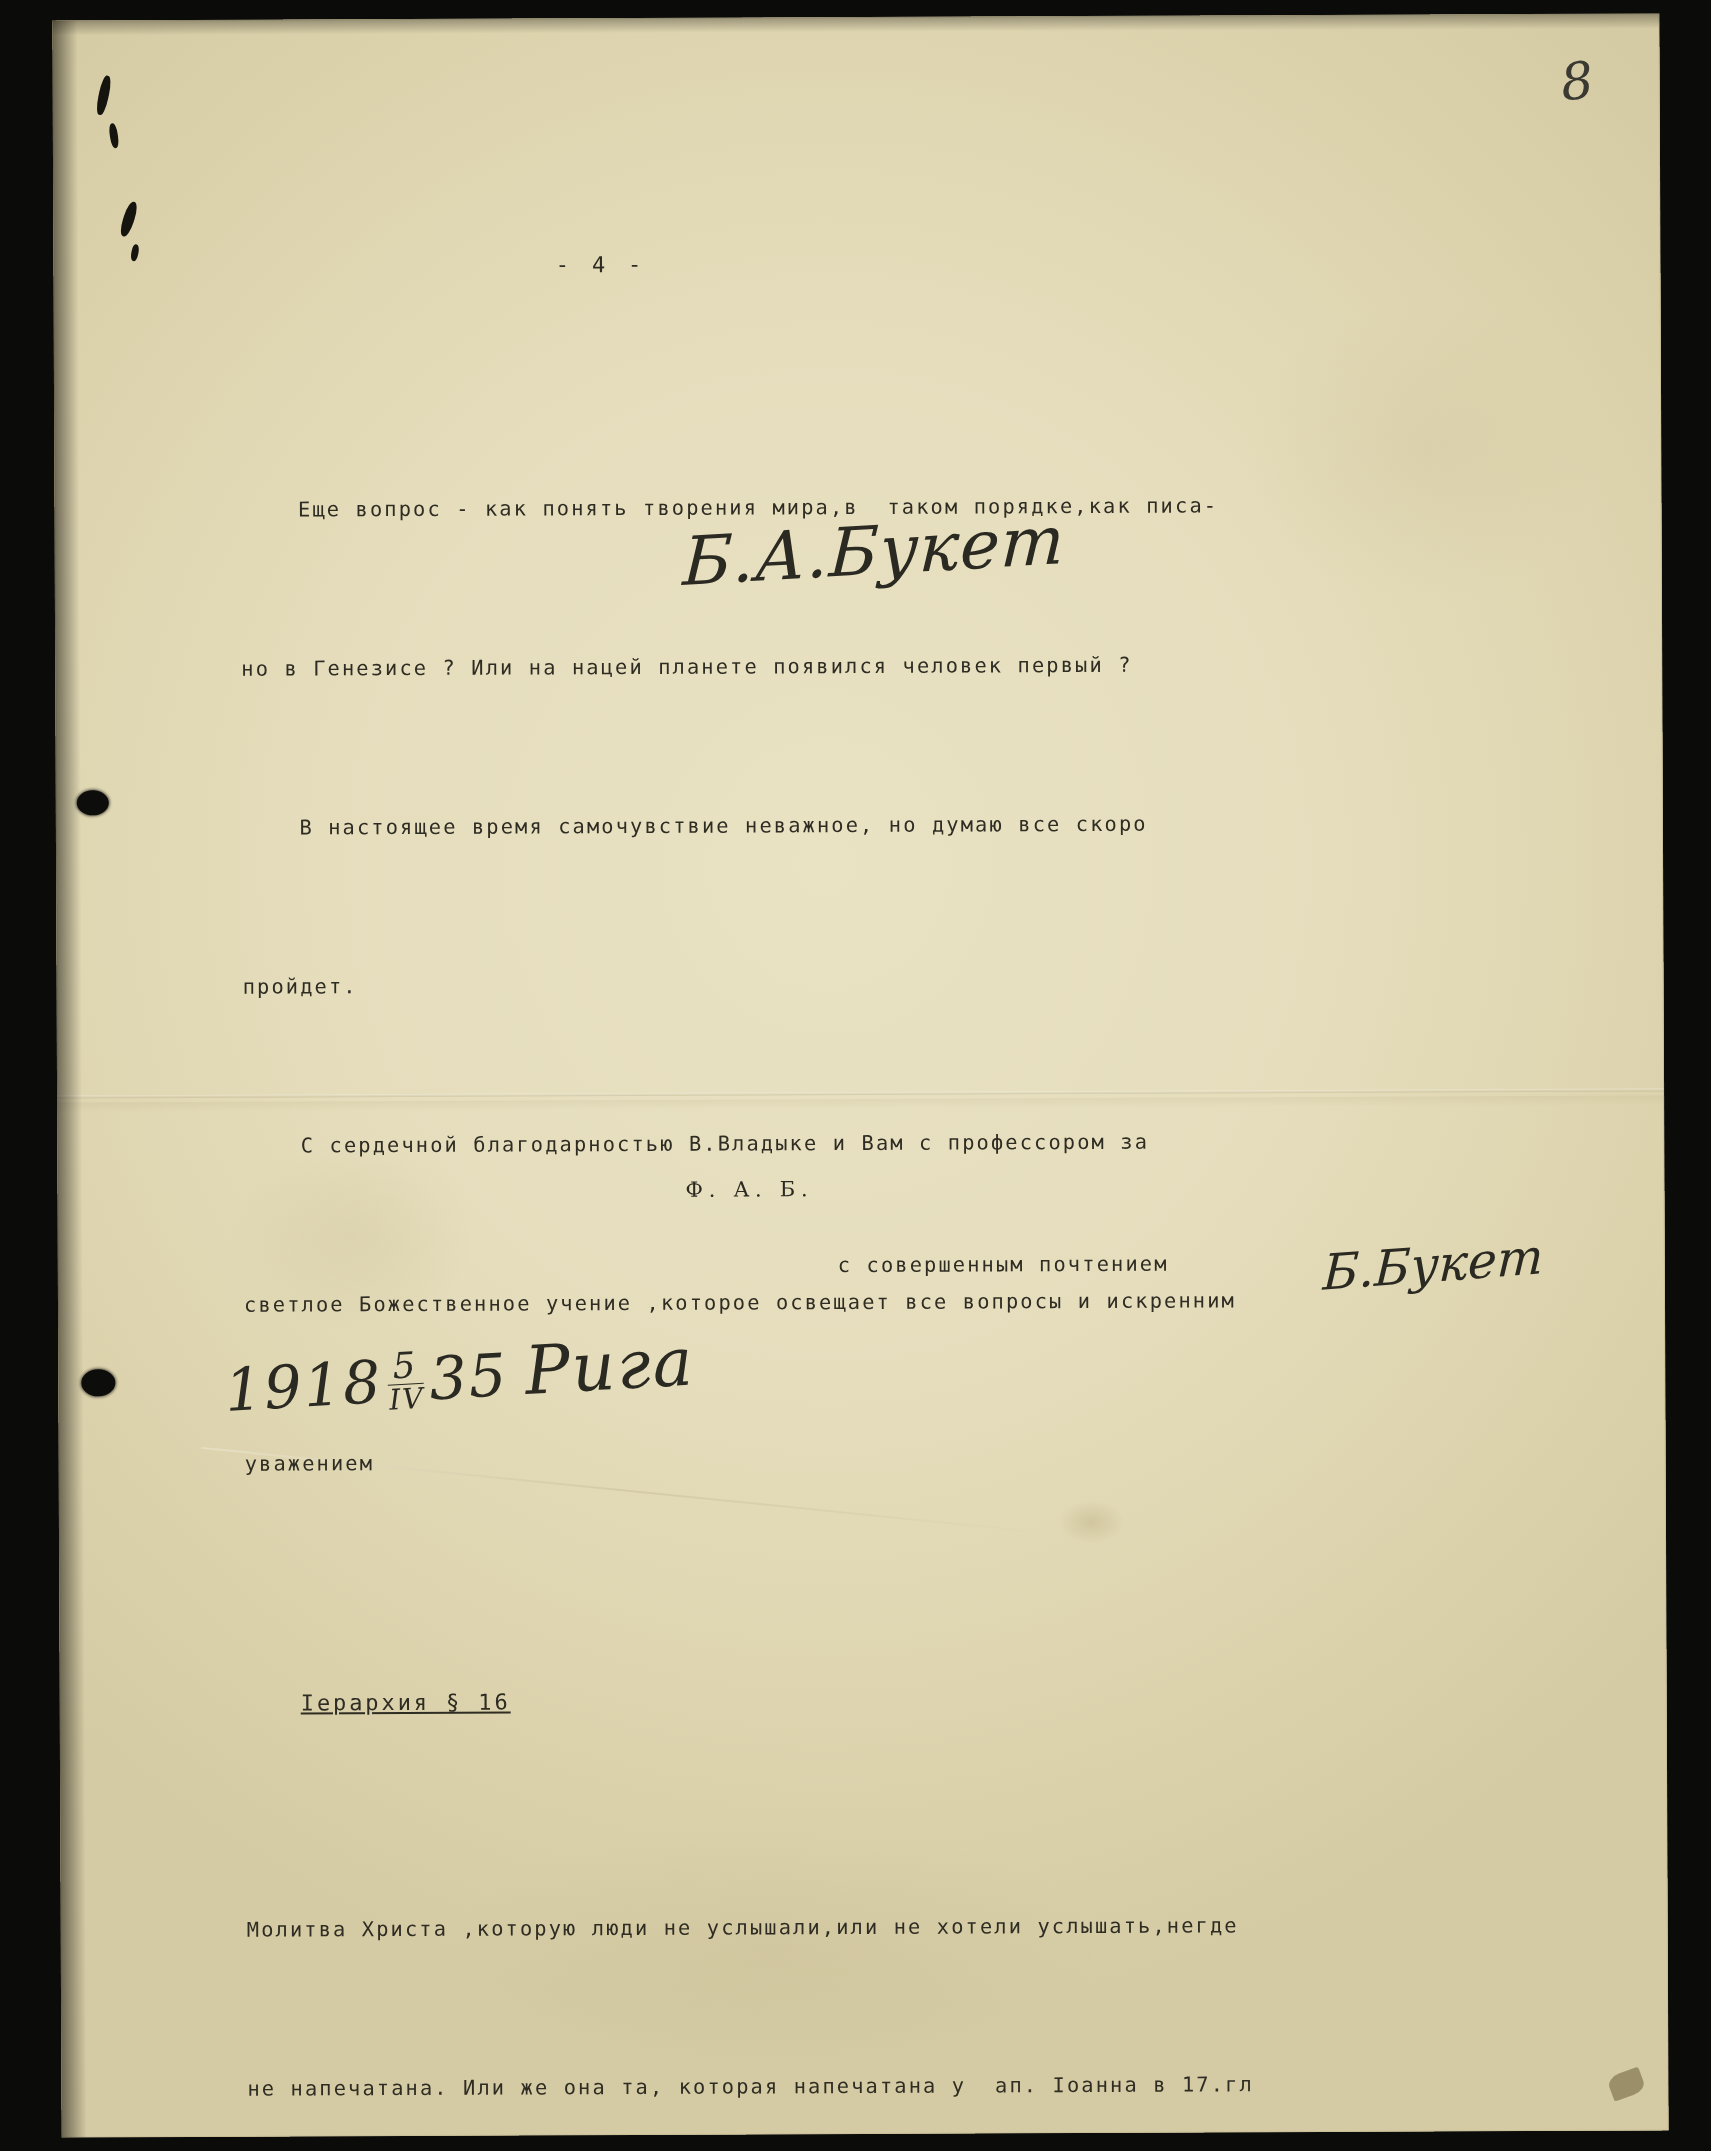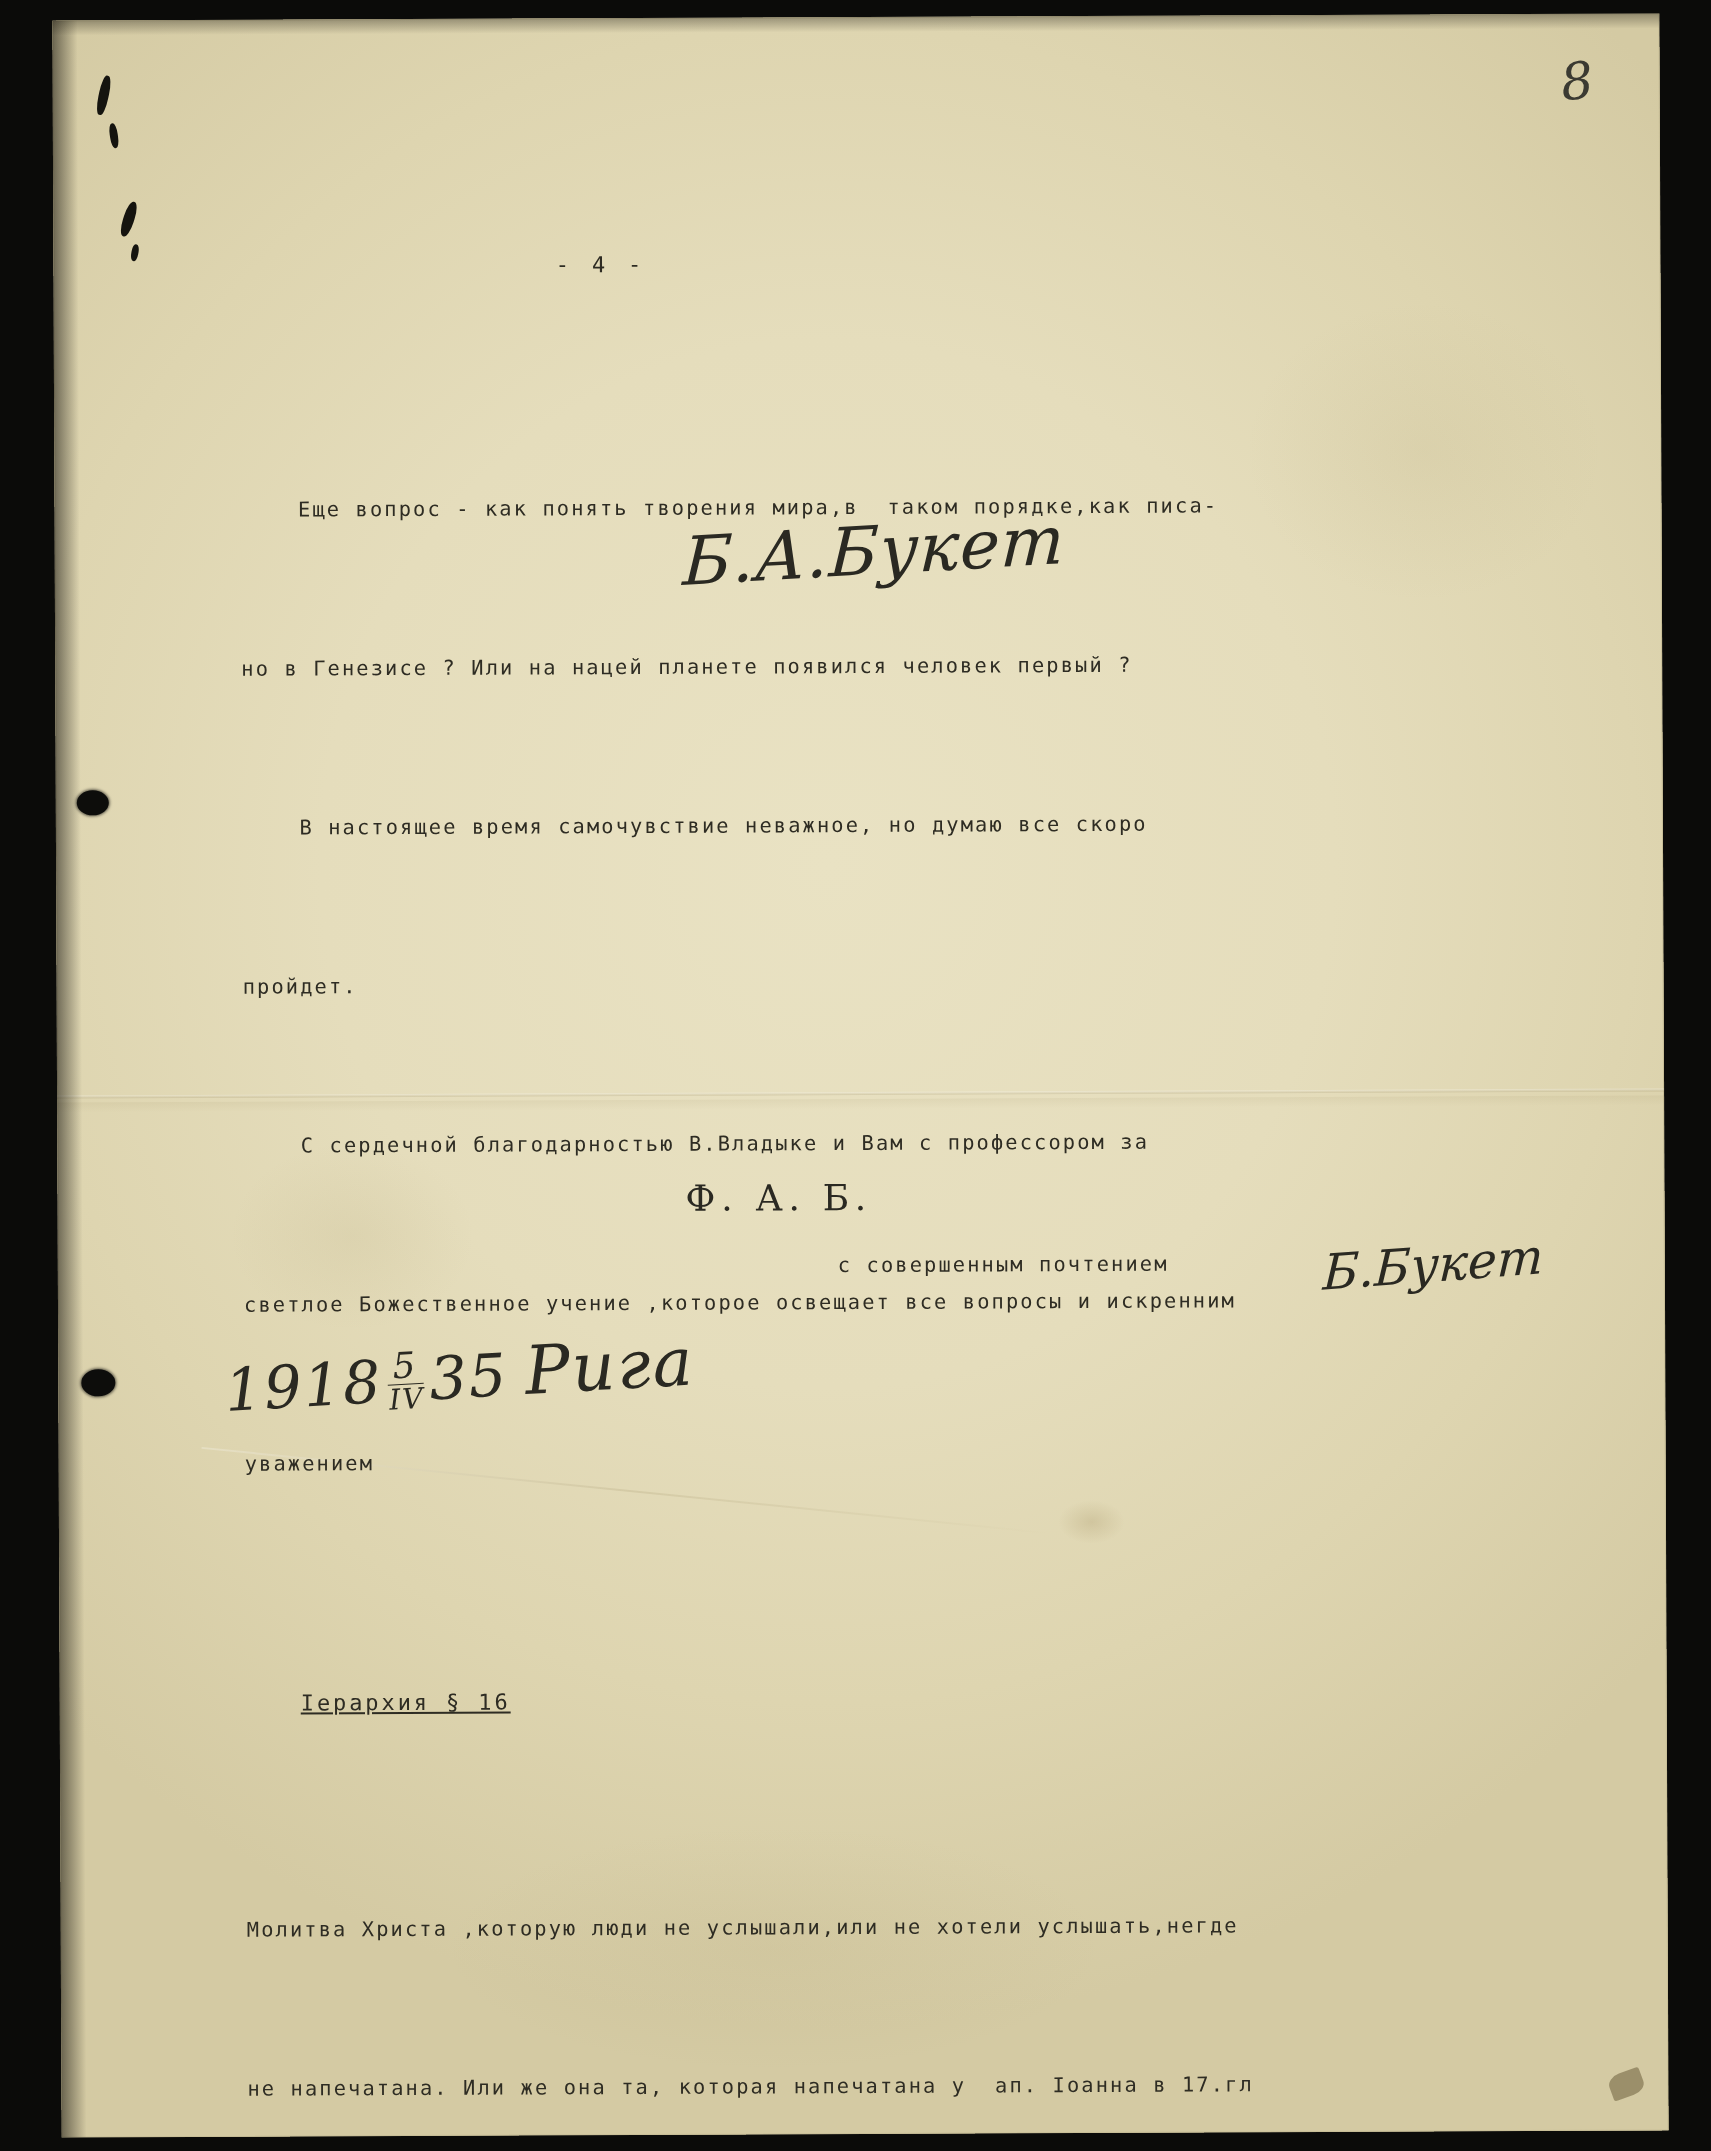--- a/index.html
+++ b/index.html
@@ -187,21 +187,21 @@
   }
   .sig2 {
     left: 1265px;
     top: 1222px;
     font-size: 49px;
     transform: rotate(-4deg) skewX(-7deg);
   }
   .initials {
     left: 628px;
     top: 1160px;
-    font-size: 36px;
+    font-size: 21px;
     letter-spacing: 5.7px;
     font-style: normal;
   }
   .datemark {
     left: 166px;
     top: 1317px;
     font-size: 59px;
     transform: rotate(-3deg);
     letter-spacing: 1.9px;
   }

